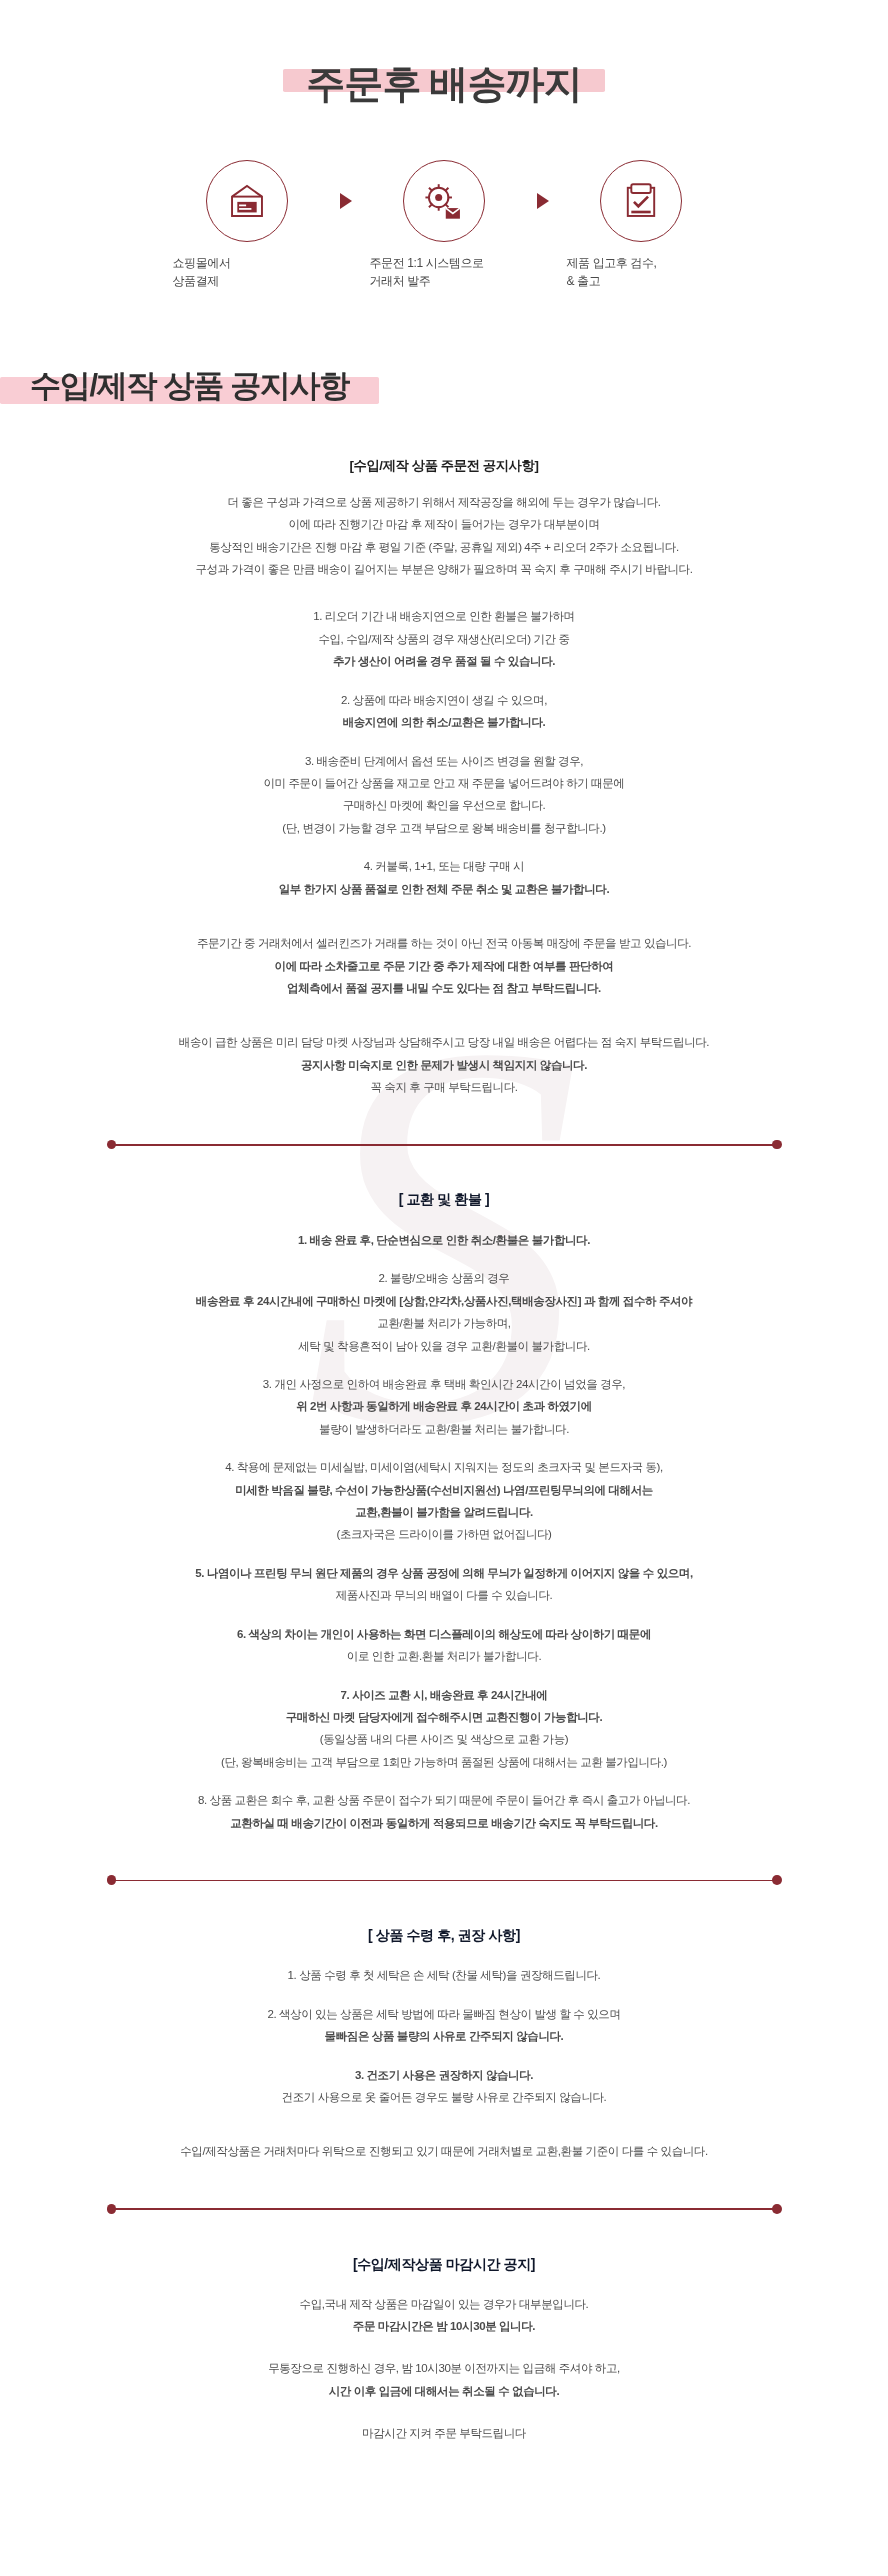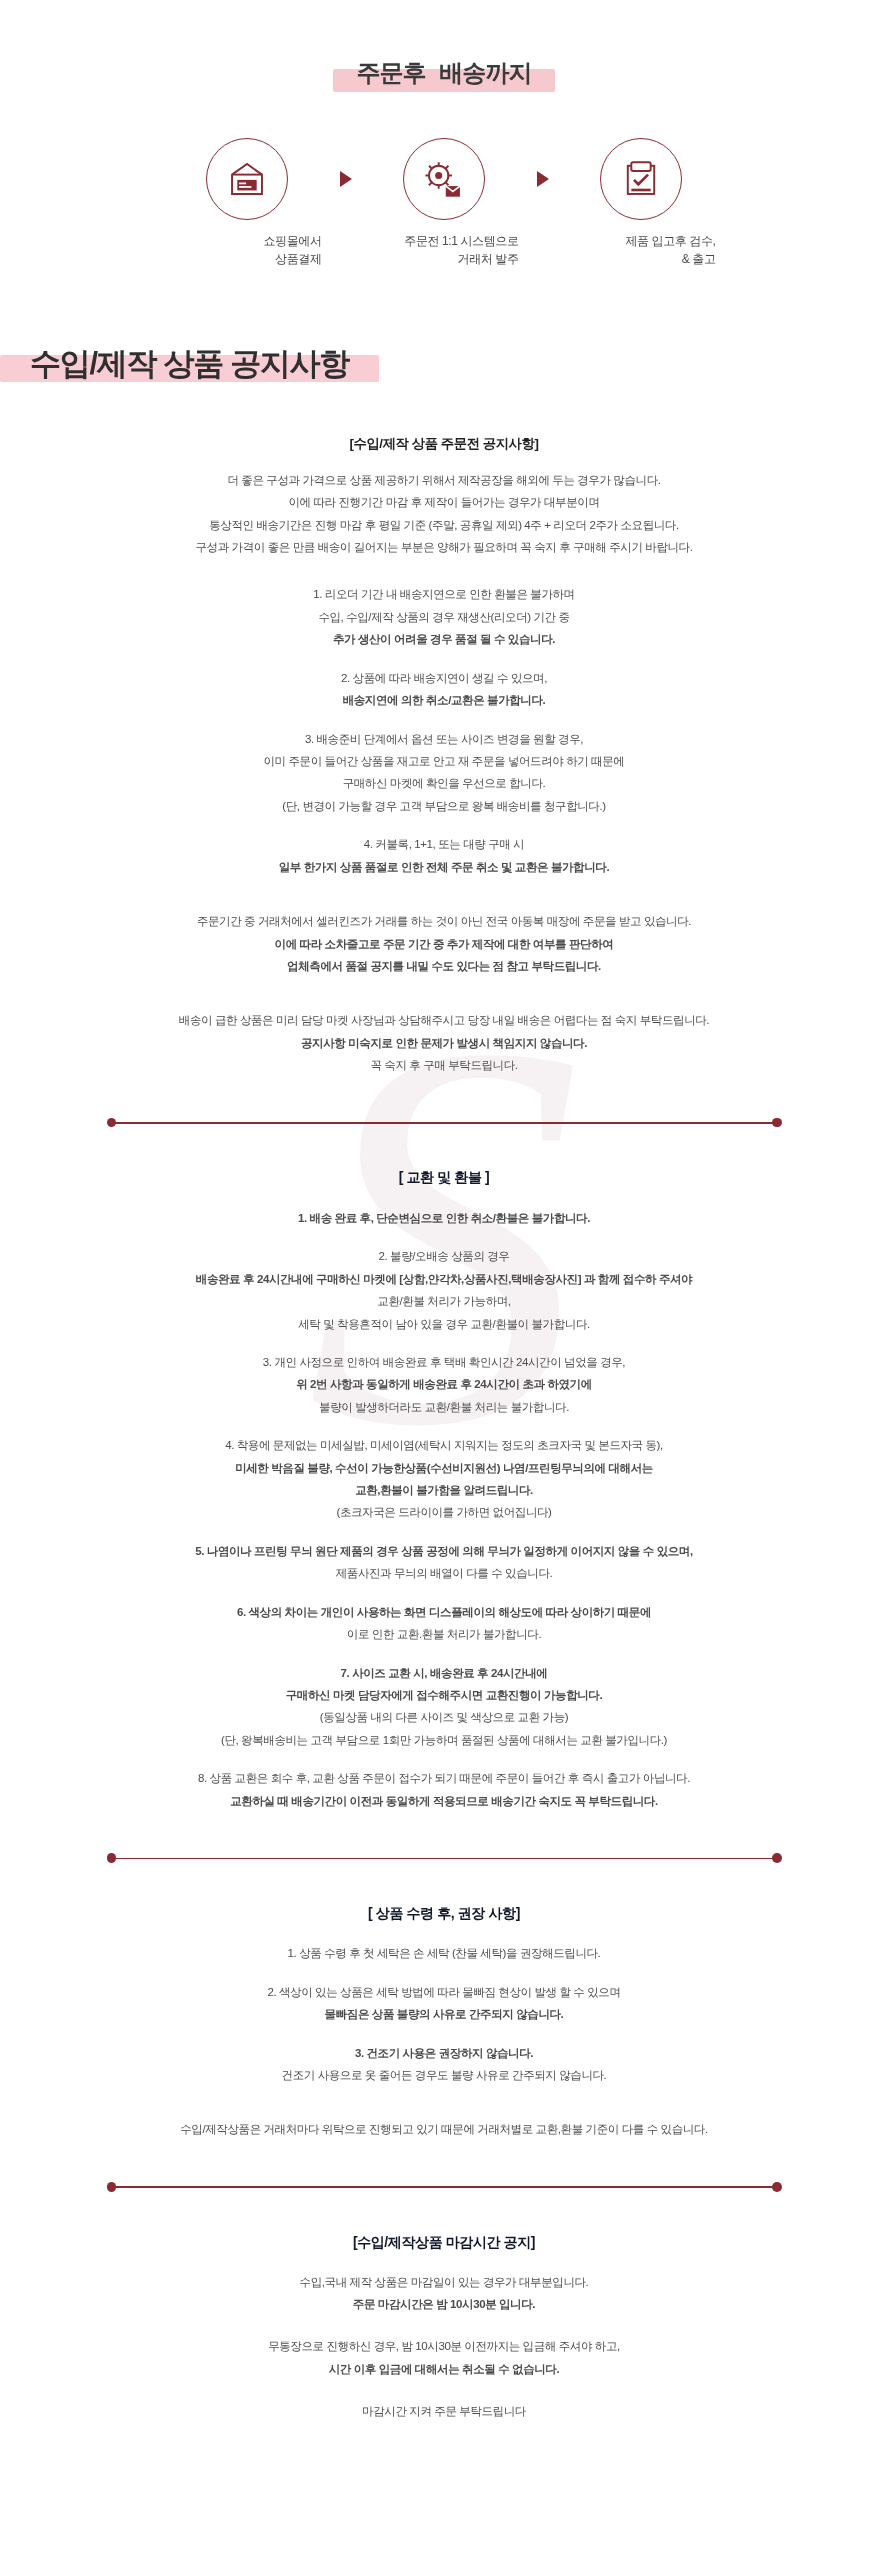--- a/index.html
+++ b/index.html
@@ -56,38 +56,38 @@
     left: 0; right: 0;
     top: 14px;
     height: 23px;
     background: #f6c9cf;
     z-index: 1;
     border-radius: 1.8px;
   }
   .top-title {
     position: relative;
     z-index: 2;
-    font-size: 24px;
+    font-size: 39px;
     font-weight: bold;
     letter-spacing: -0.9px;
     color: #3a3a3a;
-    font-family: Liberation Mono, monospace;
+    font-family: Liberation Serif, serif;
   }
 
   
   .steps {
     margin-top: 44px;
     display: flex;
     justify-content: center;
     align-items: flex-start;
     gap: 0px;
   }
   .step {
     width: 149px;
-    text-align: right;
+    text-align: left;
   }
   .step-circle {
     width: 82px;
     height: 82px;
     border-radius: 50%;
     border: 1.8px solid #8a2b33;
     margin: 0 auto;
     display: flex;
     align-items: center;
     justify-content: center;

